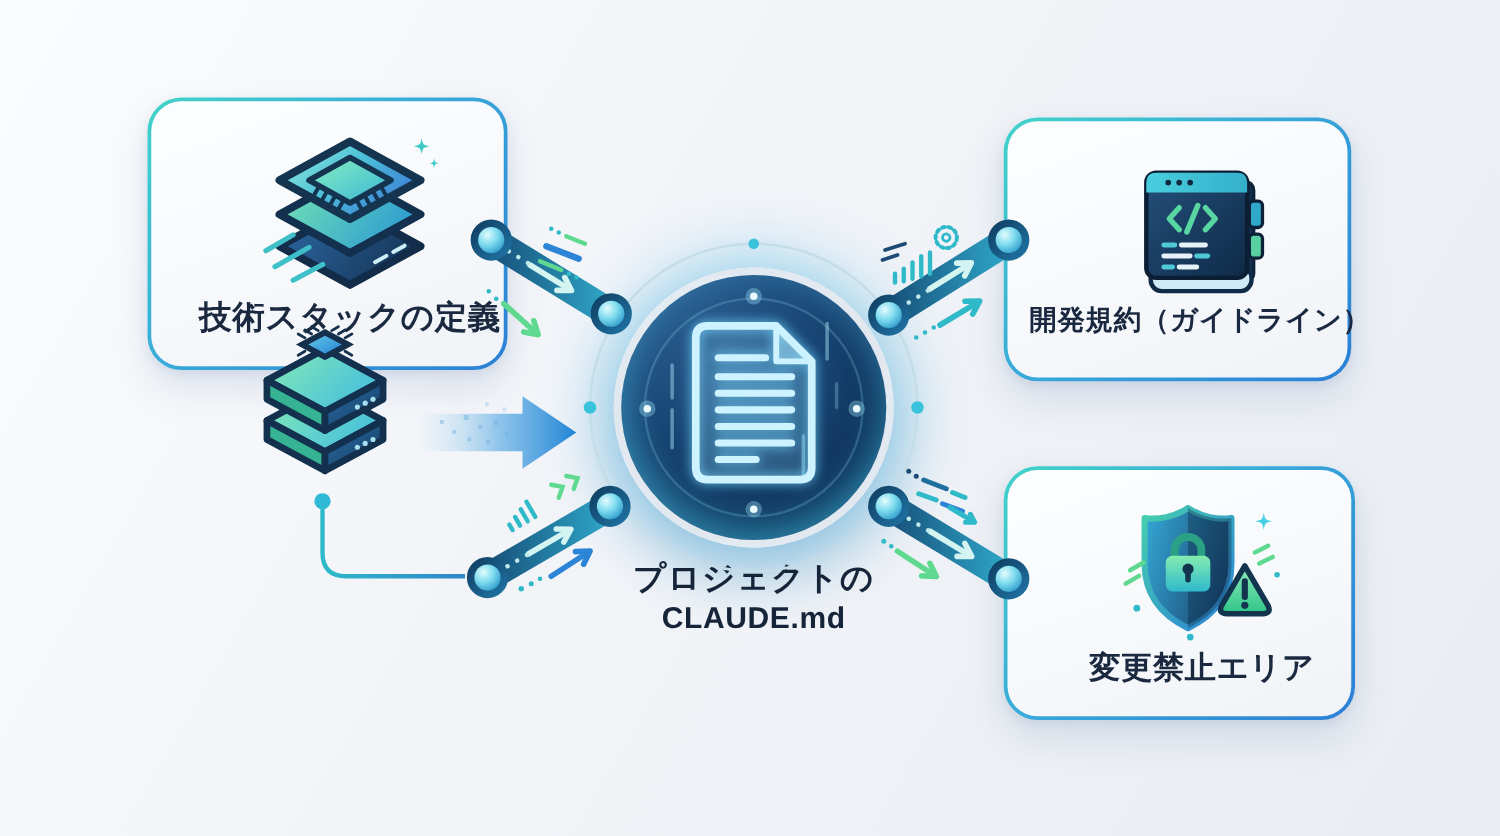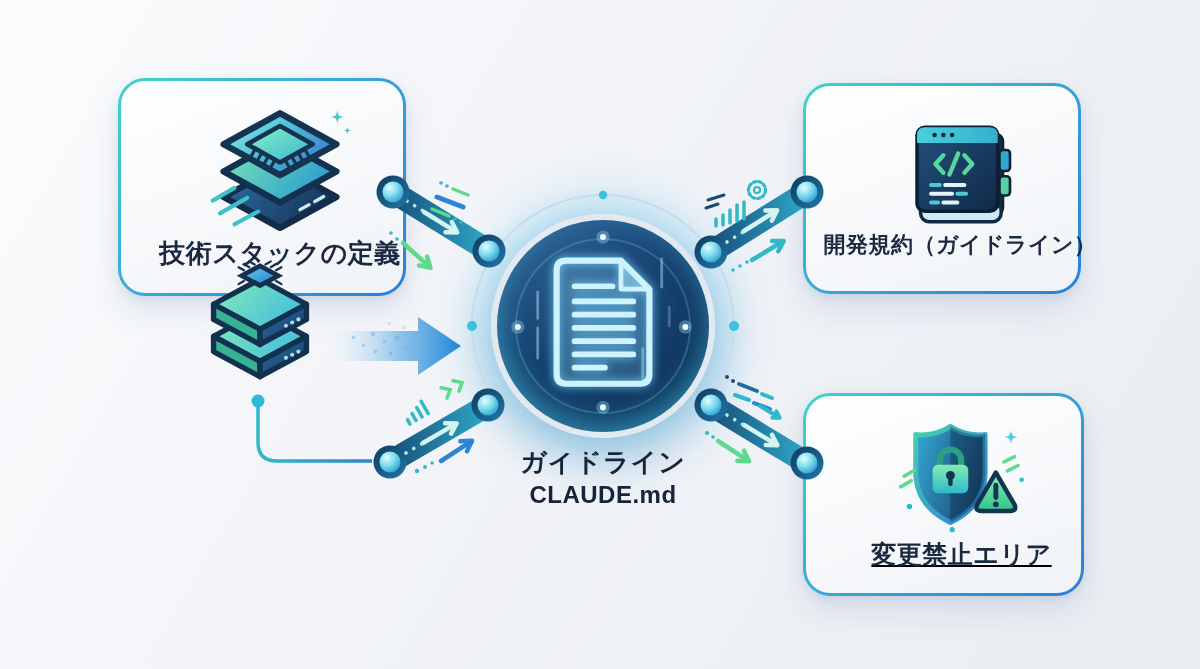--- a/index.html
+++ b/index.html
@@ -20,23 +20,23 @@
   .node-inner{
     width:100%;height:100%;border-radius:24px;box-sizing:border-box;
     background:linear-gradient(160deg,#fcfdfe 15%,#f0f3f7 100%);
     display:flex;flex-direction:column;align-items:center;justify-content:center;padding-left:36px;
   }
   .node-label{
     font-weight:bold;color:#1a2940;letter-spacing:.5px;white-space:nowrap;line-height:1.1;
   }
   #node-tech-stack{left:118px;top:78px;width:282px;height:212px;}
   #node-tech-stack .node-label{font-size:26px;margin-top:2px;}
-  #node-guidelines{left:803px;top:83px;width:272px;height:205px;}
+  #node-guidelines{left:803px;top:94px;width:272px;height:205px;}
   #node-guidelines .node-label{font-size:22px;margin-top:4px;}
-  #node-no-change{left:803px;top:393px;width:275px;height:197px;text-decoration:underline;}
+  #node-no-change{left:803px;top:373px;width:275px;height:197px;}
   #node-no-change .node-label{font-size:25px;margin-top:6px;}
 
   #stack-secondary{position:absolute;left:193px;top:256px;z-index:5;}
 
   #center-circle{
     position:absolute;left:491px;top:214px;width:224px;height:224px;border-radius:50%;
     box-sizing:border-box;border:6px solid rgba(248,252,255,.9);
     background:radial-gradient(circle at 38% 30%, #2a5d8f 0%, #174472 40%, #0e3058 72%, #14446b 100%);
     box-shadow:0 0 50px 10px rgba(80,190,235,.45),0 18px 45px rgba(30,100,160,.30),
                inset 0 -12px 28px rgba(70,210,240,.45),inset 10px 12px 30px rgba(90,160,220,.25);
@@ -197,21 +197,21 @@
           <line x1="-30" y1="6" x2="32" y2="6"></line>
           <line x1="-30" y1="20" x2="32" y2="20"></line>
           <line x1="-30" y1="34" x2="32" y2="34"></line>
           <line x1="-30" y1="48" x2="2" y2="48"></line>
         </g>
       </g>
     </svg>
   </div>
 
   <div id="center-caption">
-    <span class="cap-line">ガイドライン</span>
+    <span class="cap-line">プロジェクトの</span>
     <span class="cap-file">CLAUDE.md</span>
   </div>
 
   <div class="node" id="node-guidelines">
     <div class="node-inner">
       <svg width="114" height="109" viewBox="0 0 130 124">
         <defs>
           <linearGradient id="bk-cover" x1="0" y1="0" x2="1" y2="1">
               <stop offset="0" stop-color="#24507c"></stop>
               <stop offset="1" stop-color="#0f2a47"></stop>

